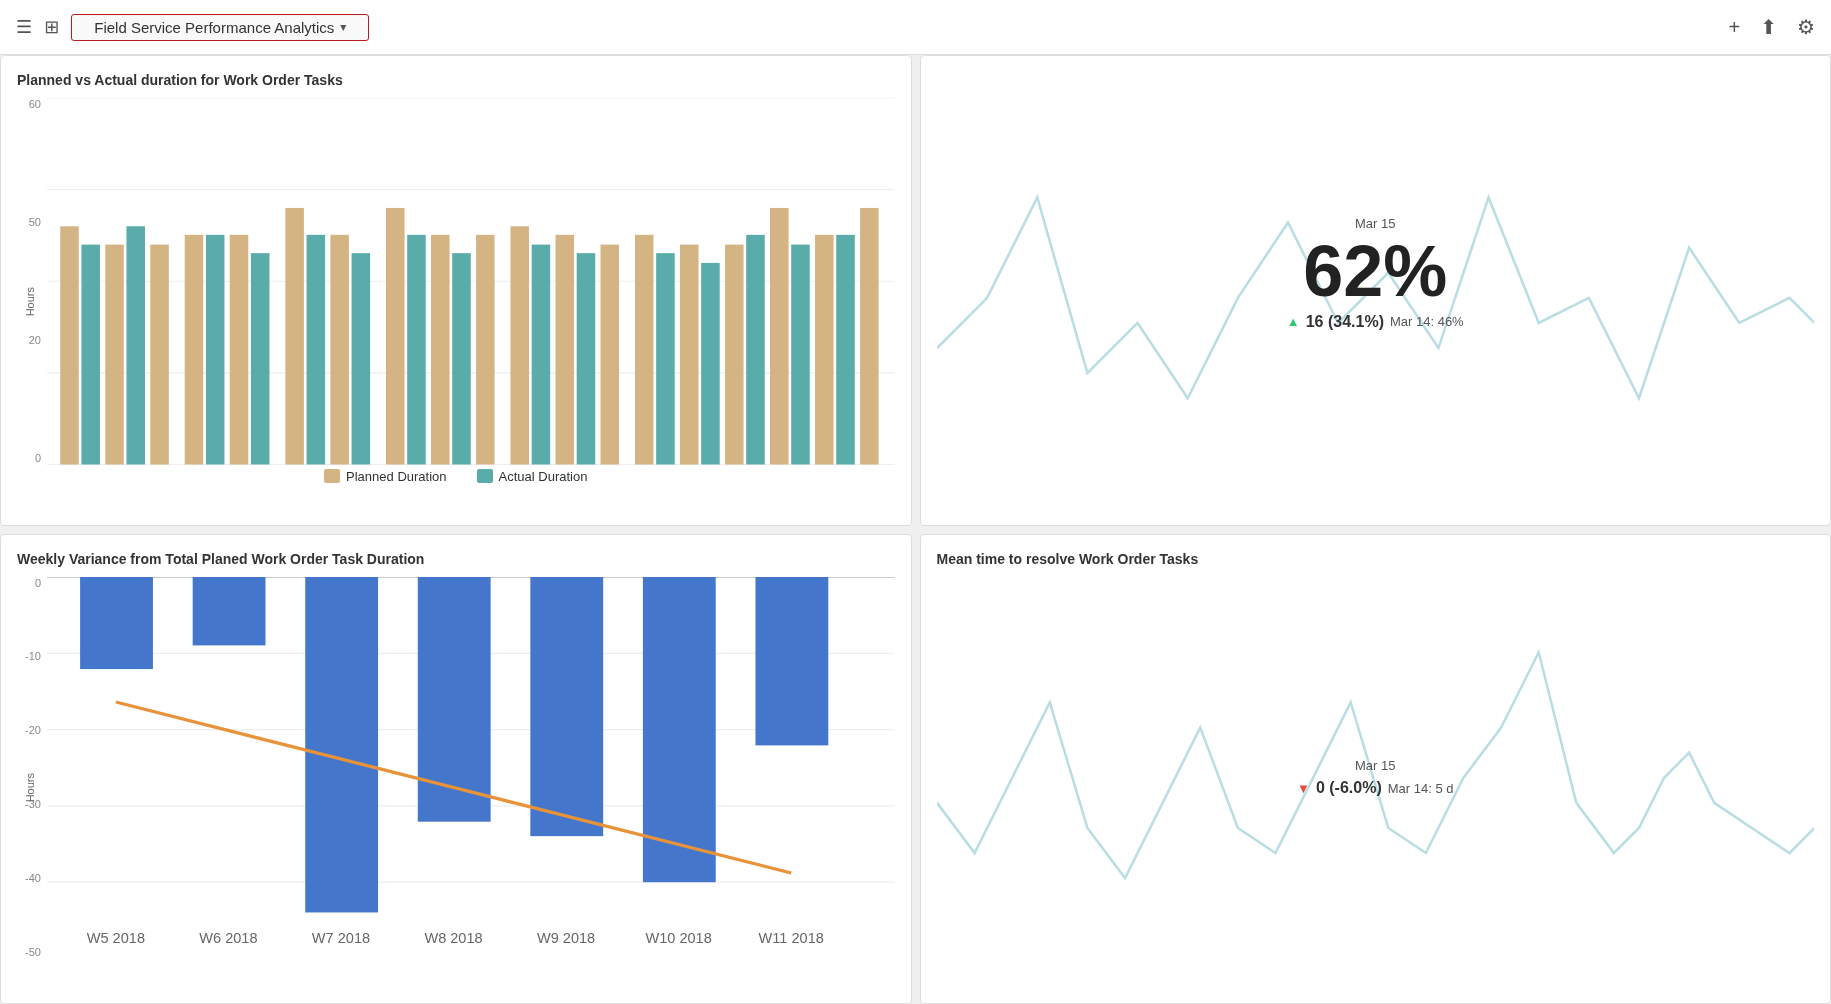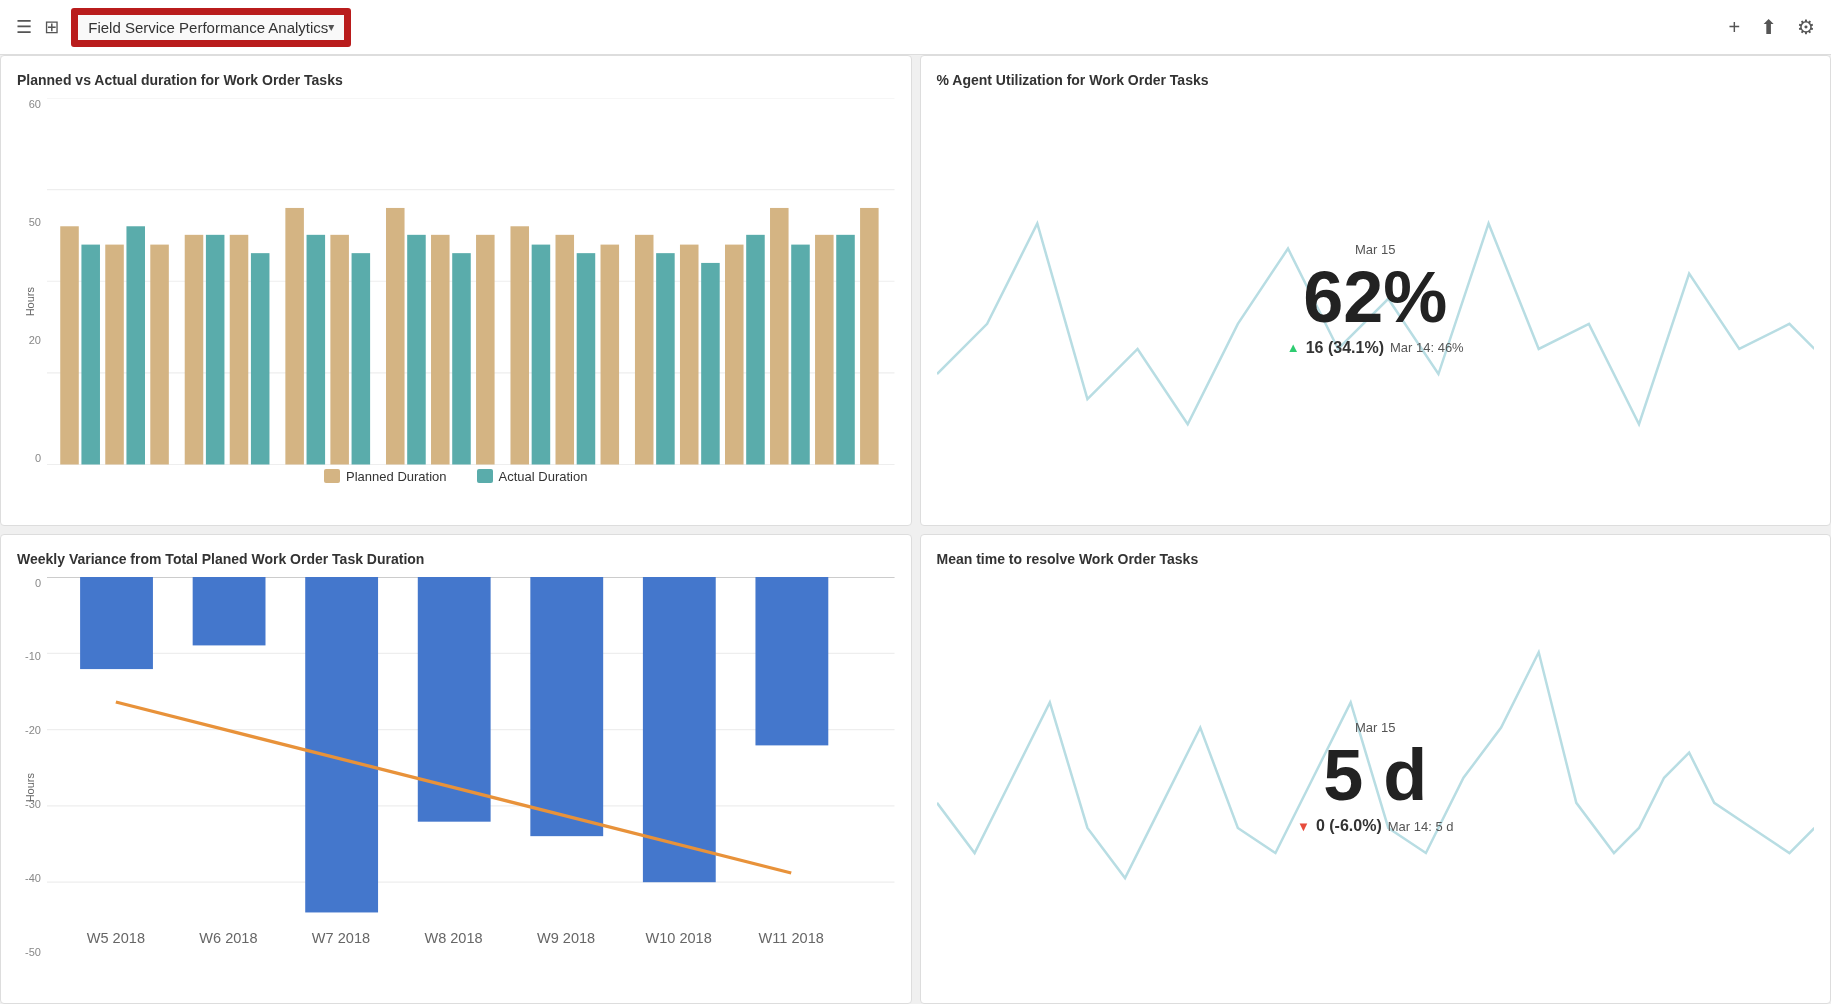--- a/index.html
+++ b/index.html
@@ -21,24 +21,25 @@
       flex: 1;
     }
     .nav-icon {
       cursor: pointer;
       font-size: 18px;
       color: #555;
     }
     .nav-title-container {
       display: flex;
       align-items: center;
-      border: 7px solid #b91c1c;
+      border: 1px solid #b91c1c;
       border-radius: 3px;
-      padding: 4px 10px;
+      padding: 4px 22px;
       background: #f9f9f9;
+      gap: 6px;
     }
     .nav-title {
       font-size: 15px;
       font-weight: 500;
       color: #333;
     }
     .nav-dropdown-arrow {
       font-size: 12px;
       color: #555;
     }
@@ -241,21 +242,20 @@
         <span>Planned Duration</span>
       </div>
       <div class="legend-item">
         <div class="legend-box" style="background:#5aacab;"></div>
         <span>Actual Duration</span>
       </div>
     </div>
   </div>
 
   <div class="panel">
-    <div class="panel-title">% Agent Utilization for Work Order Tasks</div>
     <div style="position:relative; height: calc(100% - 35px);">
       
       <svg class="line-chart-svg" viewBox="0 0 700 320" preserveAspectRatio="none">
         <polyline points="0,220 40,180 80,100 120,240 160,200 200,260 240,180 280,120 320,200 360,160 400,220 440,100 480,200 520,180 560,260 600,140 640,200 680,180 700,200" fill="none" stroke="#b8dde3" stroke-width="2"></polyline>
       </svg>
       
       <div class="kpi-value-overlay">
         <div class="kpi-date-label">Mar 15</div>
         <div class="kpi-big-number">62%</div>
         <div class="kpi-change-row">
@@ -323,21 +323,20 @@
   <div class="panel">
     <div class="panel-title">Mean time to resolve Work Order Tasks</div>
     <div style="position:relative; height: calc(100% - 35px);">
       
       <svg class="line-chart-svg" viewBox="0 0 700 320" preserveAspectRatio="none">
         <polyline points="0,180 30,220 60,160 90,100 120,200 150,240 180,180 210,120 240,200 270,220 300,160 330,100 360,200 390,220 420,160 450,120 480,60 510,180 540,220 560,200 580,160 600,140 620,180 650,200 680,220 700,200" fill="none" stroke="#b8dde3" stroke-width="2"></polyline>
       </svg>
       
       <div class="kpi-value-overlay">
         <div class="kpi-date-label">Mar 15</div>
-        <div class="kpi-big-number">5 d</div>
         <div class="kpi-change-row">
           <span class="kpi-change-arrow arrow-down">▼</span>
           <span class="kpi-change-text">0 (-6.0%)</span>
           <span class="kpi-prev-label">Mar 14: 5 d</span>
         </div>
       </div>
     </div>
   </div>
 
 </div>

